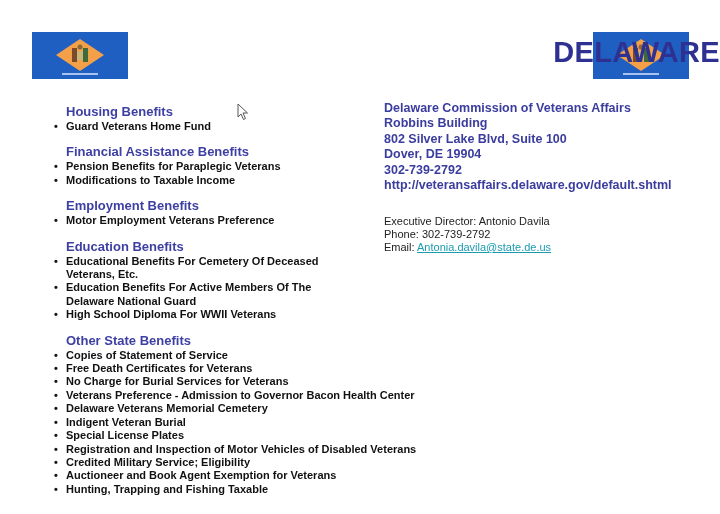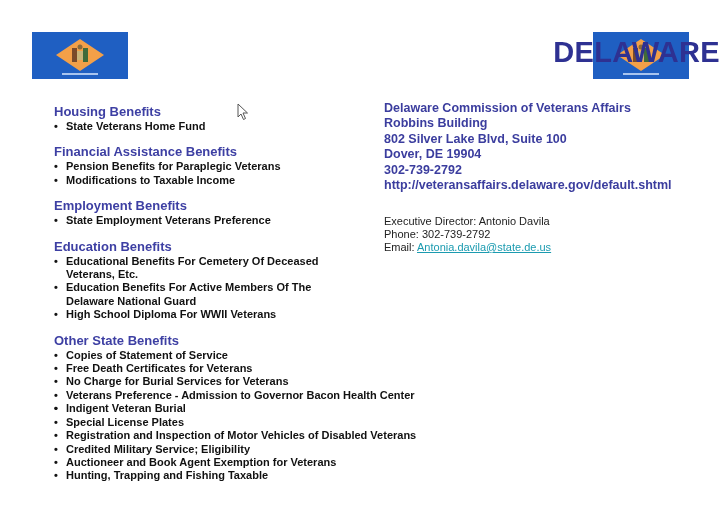--- a/index.html
+++ b/index.html
@@ -6,21 +6,21 @@
     body { width: 720px; height: 514px; position: relative; overflow: hidden;
            font-family: "Liberation Sans", sans-serif; }
     .flag { position: absolute; width: 96px; height: 47px; background: #1f5fc2; }
     .flag svg { width: 100%; height: 100%; display: block; }
     .flag-left { left: 32px; top: 32px; }
     .flag-right { left: 593px; top: 32px; }
     .title { position: absolute; left: 0; width: 720px; top: 36px; text-align: right;
              font-weight: bold; font-size: 29px; color: #2e3192; letter-spacing: 0.3px; }
     .left-col { position: absolute; left: 54px; top: 104px; width: 380px; }
     .section { margin-bottom: 11px; }
-    .sec-head { font-weight: bold; font-size: 13px; color: #3d3fa3; margin-left: 0; line-height: 16px; }
+    .sec-head { font-weight: bold; font-size: 13px; color: #3d3fa3; margin-left: 12px; line-height: 16px; }
     .item { position: relative; font-weight: bold; font-size: 11px; color: #111; line-height: 13.4px; padding-left: 12px; }
     .item .bullet { position: absolute; left: 0; top: 0; }
     .right-col { position: absolute; left: 384px; top: 101px; width: 330px; }
     .addr-line { font-weight: bold; font-size: 12.5px; color: #3b3d9e; line-height: 15.4px; }
     .contact { position: absolute; left: 384px; top: 215px; font-size: 11px; color: #222; line-height: 13px; }
     .email-link { color: #1b9bb0; text-decoration: underline; }
     .cursor { position: absolute; left: 237px; top: 103px; width: 12px; height: 18px; }
   </style>
 </head>
 <body>
@@ -46,46 +46,46 @@
     <circle cx="48" cy="15" r="2.5" fill="#8a6a3a"></circle>
     <rect x="30" y="41" width="36" height="2" fill="#a8c4ee"></rect>
   </svg>
 </div>
 
 <div class="title">DELAWARE</div>
 
 <div class="left-col">
   <div class="section">
     <div class="sec-head">Housing Benefits</div>
-    <div class="item"><span class="bullet">•</span><span>State Veterans Home Fund</span></div>
+    <div class="item"><span class="bullet">•</span><span>Guard Veterans Home Fund</span></div>
   </div>
   <div class="section">
     <div class="sec-head">Financial Assistance Benefits</div>
     <div class="item"><span class="bullet">•</span><span>Pension Benefits for Paraplegic Veterans</span></div>
     <div class="item"><span class="bullet">•</span><span>Modifications to Taxable Income</span></div>
   </div>
   <div class="section">
     <div class="sec-head">Employment Benefits</div>
-    <div class="item"><span class="bullet">•</span><span>State Employment Veterans Preference</span></div>
+    <div class="item"><span class="bullet">•</span><span>Motor Employment Veterans Preference</span></div>
   </div>
   <div class="section">
     <div class="sec-head">Education Benefits</div>
     <div class="item"><span class="bullet">•</span><span>Educational Benefits For Cemetery Of Deceased</span></div>
     <div class="item"><span>Veterans, Etc.</span></div>
     <div class="item"><span class="bullet">•</span><span>Education Benefits For Active Members Of The</span></div>
     <div class="item"><span>Delaware National Guard</span></div>
     <div class="item"><span class="bullet">•</span><span>High School Diploma For WWII Veterans</span></div>
   </div>
   <div class="section">
     <div class="sec-head">Other State Benefits</div>
     <div class="item"><span class="bullet">•</span><span>Copies of Statement of Service</span></div>
     <div class="item"><span class="bullet">•</span><span>Free Death Certificates for Veterans</span></div>
     <div class="item"><span class="bullet">•</span><span>No Charge for Burial Services for Veterans</span></div>
     <div class="item"><span class="bullet">•</span><span>Veterans Preference - Admission to Governor Bacon Health Center</span></div>
-    <div class="item"><span class="bullet">•</span></div>
+    <div class="item"><span class="bullet">•</span><span>Delaware Veterans Memorial Cemetery</span></div>
     <div class="item"><span class="bullet">•</span><span>Indigent Veteran Burial</span></div>
     <div class="item"><span class="bullet">•</span><span>Special License Plates</span></div>
     <div class="item"><span class="bullet">•</span><span>Registration and Inspection of Motor Vehicles of Disabled Veterans</span></div>
     <div class="item"><span class="bullet">•</span><span>Credited Military Service; Eligibility</span></div>
     <div class="item"><span class="bullet">•</span><span>Auctioneer and Book Agent Exemption for Veterans</span></div>
     <div class="item"><span class="bullet">•</span><span>Hunting, Trapping and Fishing Taxable</span></div>
   </div>
 </div>
 
 <div class="right-col">

